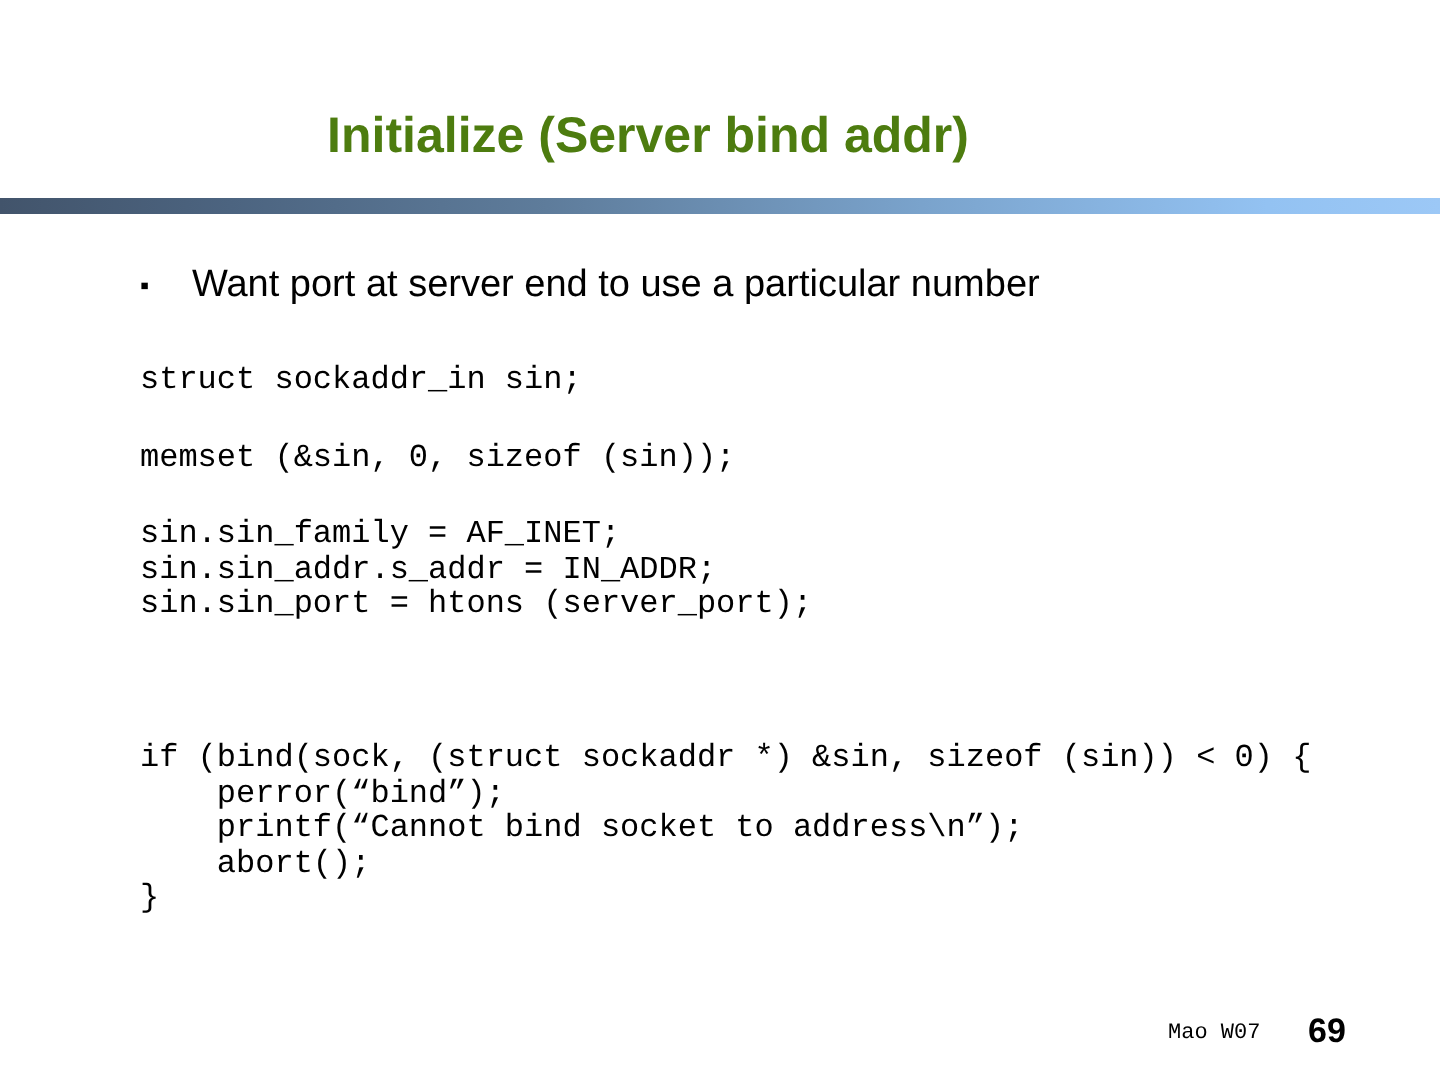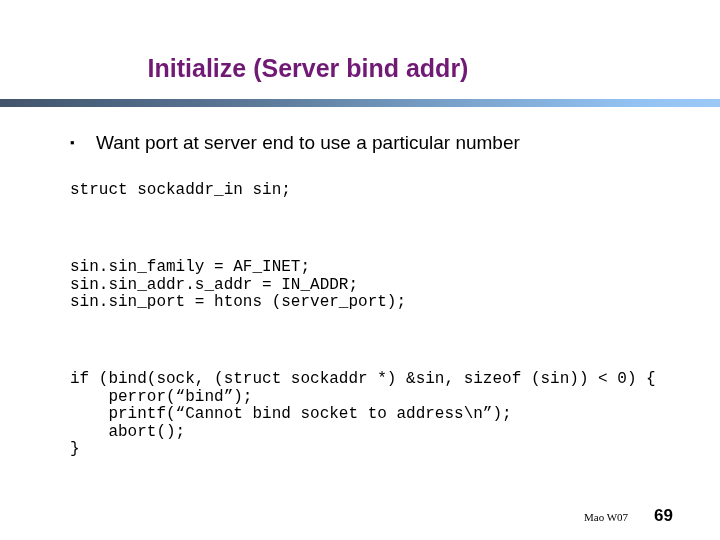--- a/index.html
+++ b/index.html
@@ -16,28 +16,28 @@
   .slide {
     position: relative;
     width: 720px;
     height: 540px;
     background: #ffffff;
   }
 
   
   .title {
     position: absolute;
-    left: 0;
+    left: 16px;
     top: 54px;
     width: 616px;
     text-align: center;
     font-family: "Liberation Sans", sans-serif;
     font-size: 25px;
     font-weight: bold;
-    color: #701a75;
+    color: #4d7c0f;
     letter-spacing: 0px;
     white-space: nowrap;
   }
 
   
   .rule {
     position: absolute;
     left: 0;
     top: 99px;
     width: 720px;
@@ -84,21 +84,21 @@
   .code-b1 { top: 182px; }
   .code-b2 { top: 221px; }
   .code-b3 { top: 259px; }
   .code-b4 { top: 336px; margin-top: 35px; }
 
   
   .footer-note {
     position: absolute;
     left: 568px;
     top: 511px;
-    font-family: Liberation Serif, serif;
+    font-family: Liberation Mono, monospace;
     font-size: 11px;
     color: #000000;
     white-space: nowrap;
     padding-left: 16px;
   }
   .page-number {
     position: absolute;
     left: 654px;
     top: 506px;
     font-family: "Liberation Sans", sans-serif;
@@ -116,20 +116,21 @@
 
   <div class="rule"></div>
 
   <div class="bullet-row">
     <span class="bullet-mark">▪</span>
     <span class="bullet-text">Want port at server end to use a particular number</span>
   </div>
 
   <div class="code code-b1">struct sockaddr_in sin;</div>
 
+  <div class="code code-b2">memset (&amp;sin, 0, sizeof (sin));</div>
 
   <div class="code code-b3">sin.sin_family = AF_INET;
 sin.sin_addr.s_addr = IN_ADDR;
 sin.sin_port = htons (server_port);</div>
 
   <div class="code code-b4">if (bind(sock, (struct sockaddr *) &amp;sin, sizeof (sin)) &lt; 0) {
     perror(“bind”);
     printf(“Cannot bind socket to address\n”);
     abort();
 }</div>

